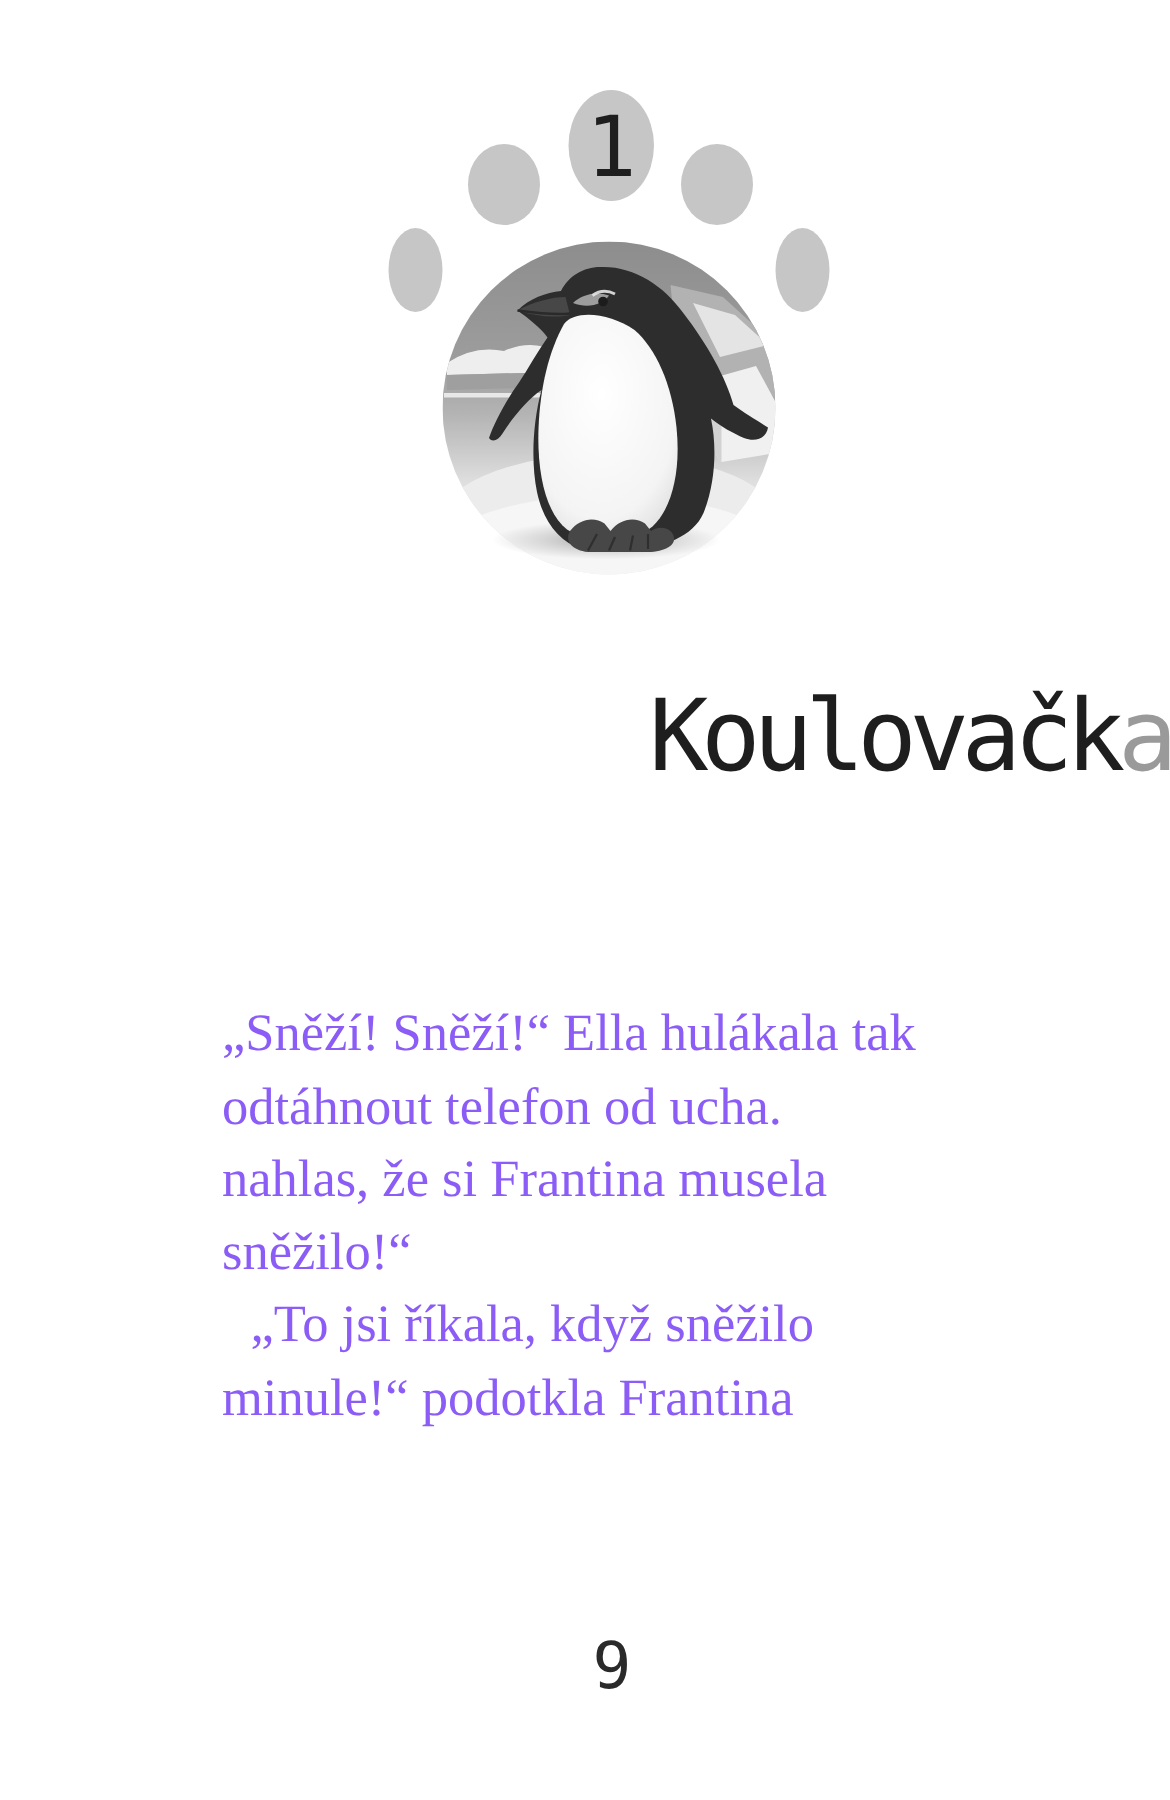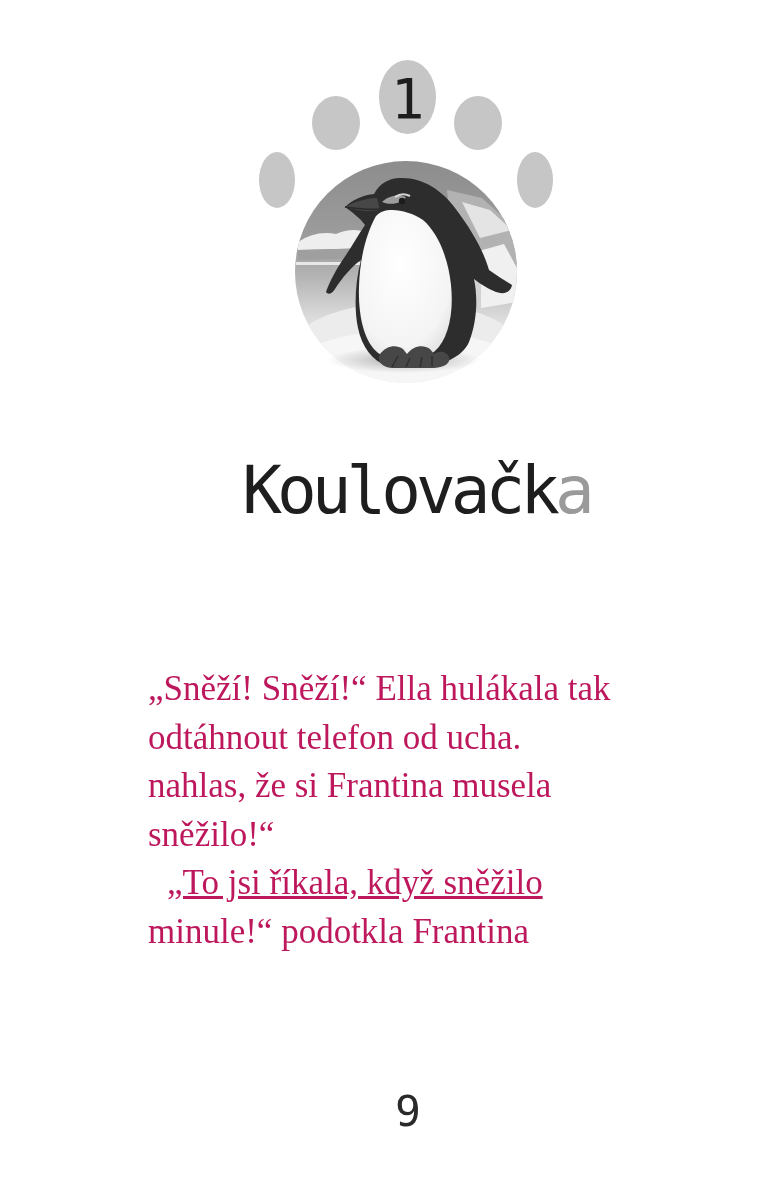--- a/index.html
+++ b/index.html
@@ -17,30 +17,30 @@
 
   .chapter-number{position:absolute;left:379px;top:60px;width:57px;height:74px;
     display:flex;align-items:center;justify-content:center;padding-top:2px;box-sizing:border-box;
     font-family:"DejaVu Sans Mono", monospace;font-size:56px;color:#1e1e1e;}
 
   .penguin-wrap{position:absolute;left:276px;top:146px;width:260px;height:270px;}
   .penguin-wrap svg{width:100%;height:100%;display:block;}
 
   
   .chapter-title{position:absolute;top:458px;left:0;width:780px;box-sizing:border-box;
-    padding-left:52px;text-align:center;line-height:1;
+    padding-left:52px;text-align:right;line-height:1;
     font-family:"DejaVu Sans Mono", monospace;font-size:66px;letter-spacing:-5px;color:#1e1e1e;
     white-space:nowrap;}
   .chapter-title .fade{color:#9a9a9a;}
 
   
   .body-text{position:absolute;left:148px;top:665px;width:500px;
-    font-size:35px;line-height:48.6px;color:#be185d;}
+    font-size:35px;line-height:48.6px;color:#8b5cf6;}
   .body-text .line{white-space:nowrap;}
-  .body-text .line.indent{padding-left:19px;text-decoration:underline;}
+  .body-text .line.indent{padding-left:19px;}
 
   
   .page-number{position:absolute;top:1090px;left:0;width:780px;box-sizing:border-box;
     padding-left:36px;text-align:center;line-height:1;
     font-family:"DejaVu Sans Mono", monospace;font-size:43px;color:#2a2a2a;}
 </style>
 </head>
 <body>
 
 <div class="page">

